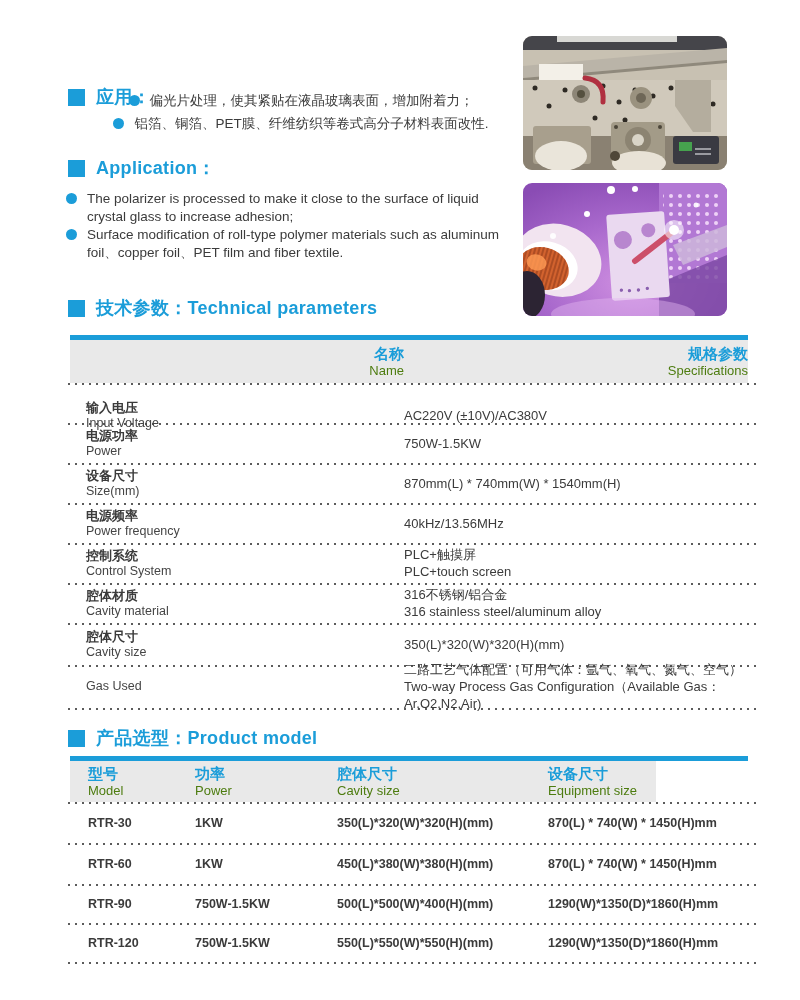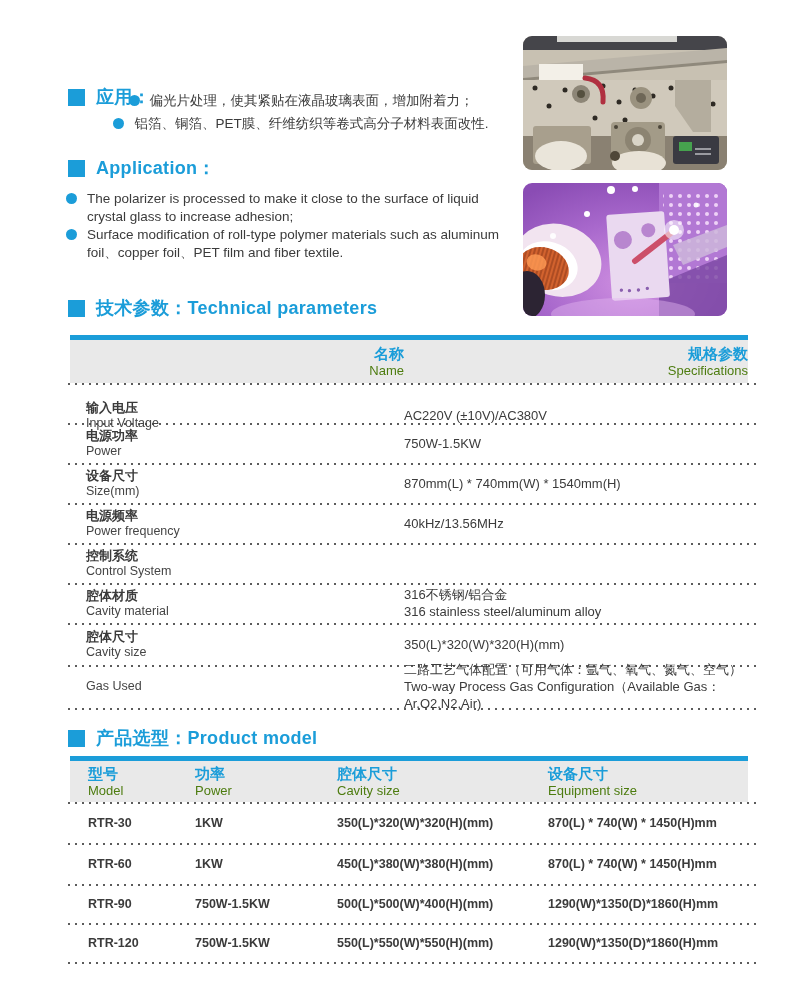--- a/index.html
+++ b/index.html
@@ -28,21 +28,21 @@
   .t1-value{ flex:1; display:flex; flex-direction:column; justify-content:center;}
   .lab-cn{ font-size:13px; font-weight:600; line-height:16px;}
   .lab-en{ font-size:12.5px; line-height:15px; color:#454545;}
   .val{ font-size:13px; line-height:17px; font-weight:500;}
 
   .t1-head{ position:absolute; left:70px; top:340px; width:678px; height:43px; background:#e9e9e9; display:flex;text-align:right;}
   .t1h-name{ width:334px; padding:5px 0 0 16px;}
   .t1h-spec{ flex:1; padding:5px 0 0 0;}
 
   .t2-grid{ display:grid; grid-template-columns:107px 142px 211px auto; padding-left:18px; align-items:center;}
-  .t2-head{ position:absolute; left:70px; top:761px; width:678px; height:41px; background:#e9e9e9;}
+  .t2-head{ position:absolute; left:70px; top:761px; width:586px; height:41px; background:#e9e9e9;}
   .t2-row{ position:absolute; left:70px; width:678px;}
   .t2cell{ font-size:12.5px; font-weight:700;}
 </style>
 </head>
 <body>
 
 <div class="page">
 
   <div class="sec-header" style="left:68px; top:58px;margin-top:27px;">
     <span class="sq"></span>
@@ -230,20 +230,24 @@
     <div class="t1-value">
         <div class="val">40kHz/13.56MHz</div>
         <div class="val"></div>
       </div>
   </div>
   <div class="t1-row" style="top:543px; height:40px;">
     <div class="t1-label">
         <div class="lab-cn">控制系统</div>
         <div class="lab-en">Control System</div>
       </div>
+    <div class="t1-value">
+        <div class="val">PLC+触摸屏</div>
+        <div class="val">PLC+touch screen</div>
+      </div>
   </div>
   <div class="t1-row" style="top:583px; height:40px;">
     <div class="t1-label">
         <div class="lab-cn">腔体材质</div>
         <div class="lab-en">Cavity material</div>
       </div>
     <div class="t1-value">
         <div class="val">316不锈钢/铝合金</div>
         <div class="val">316 stainless steel/aluminum alloy</div>
       </div>

